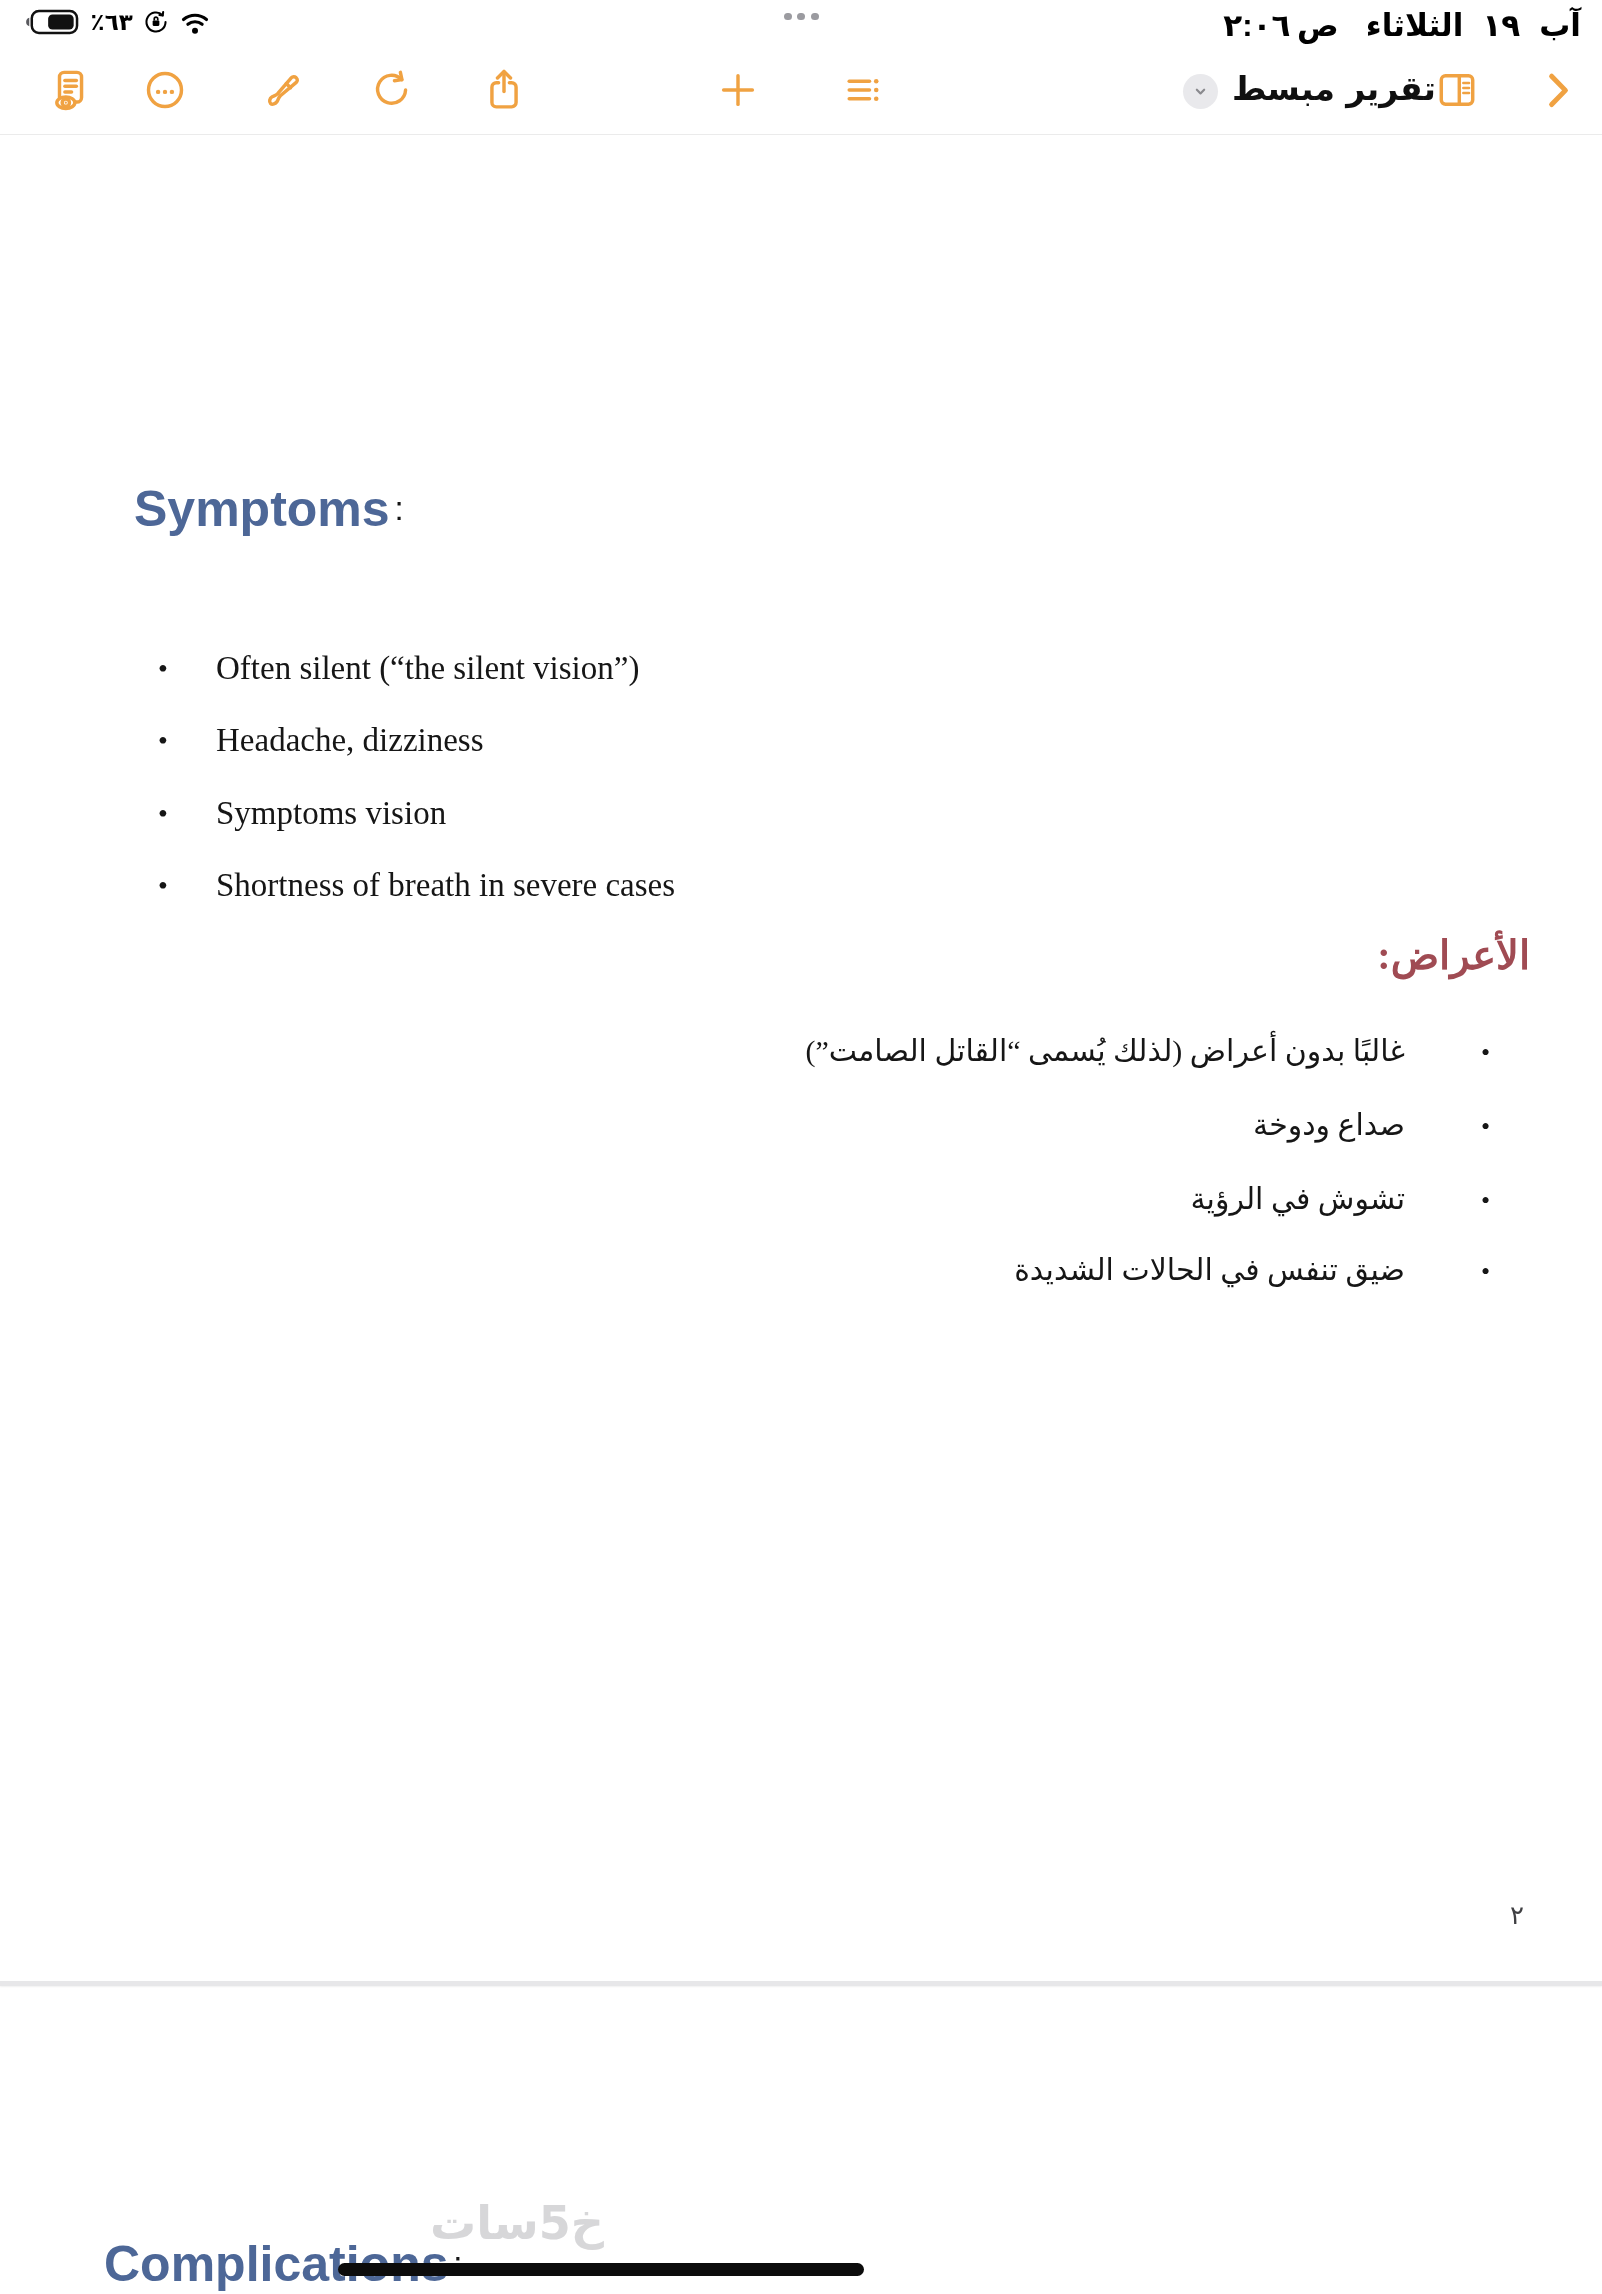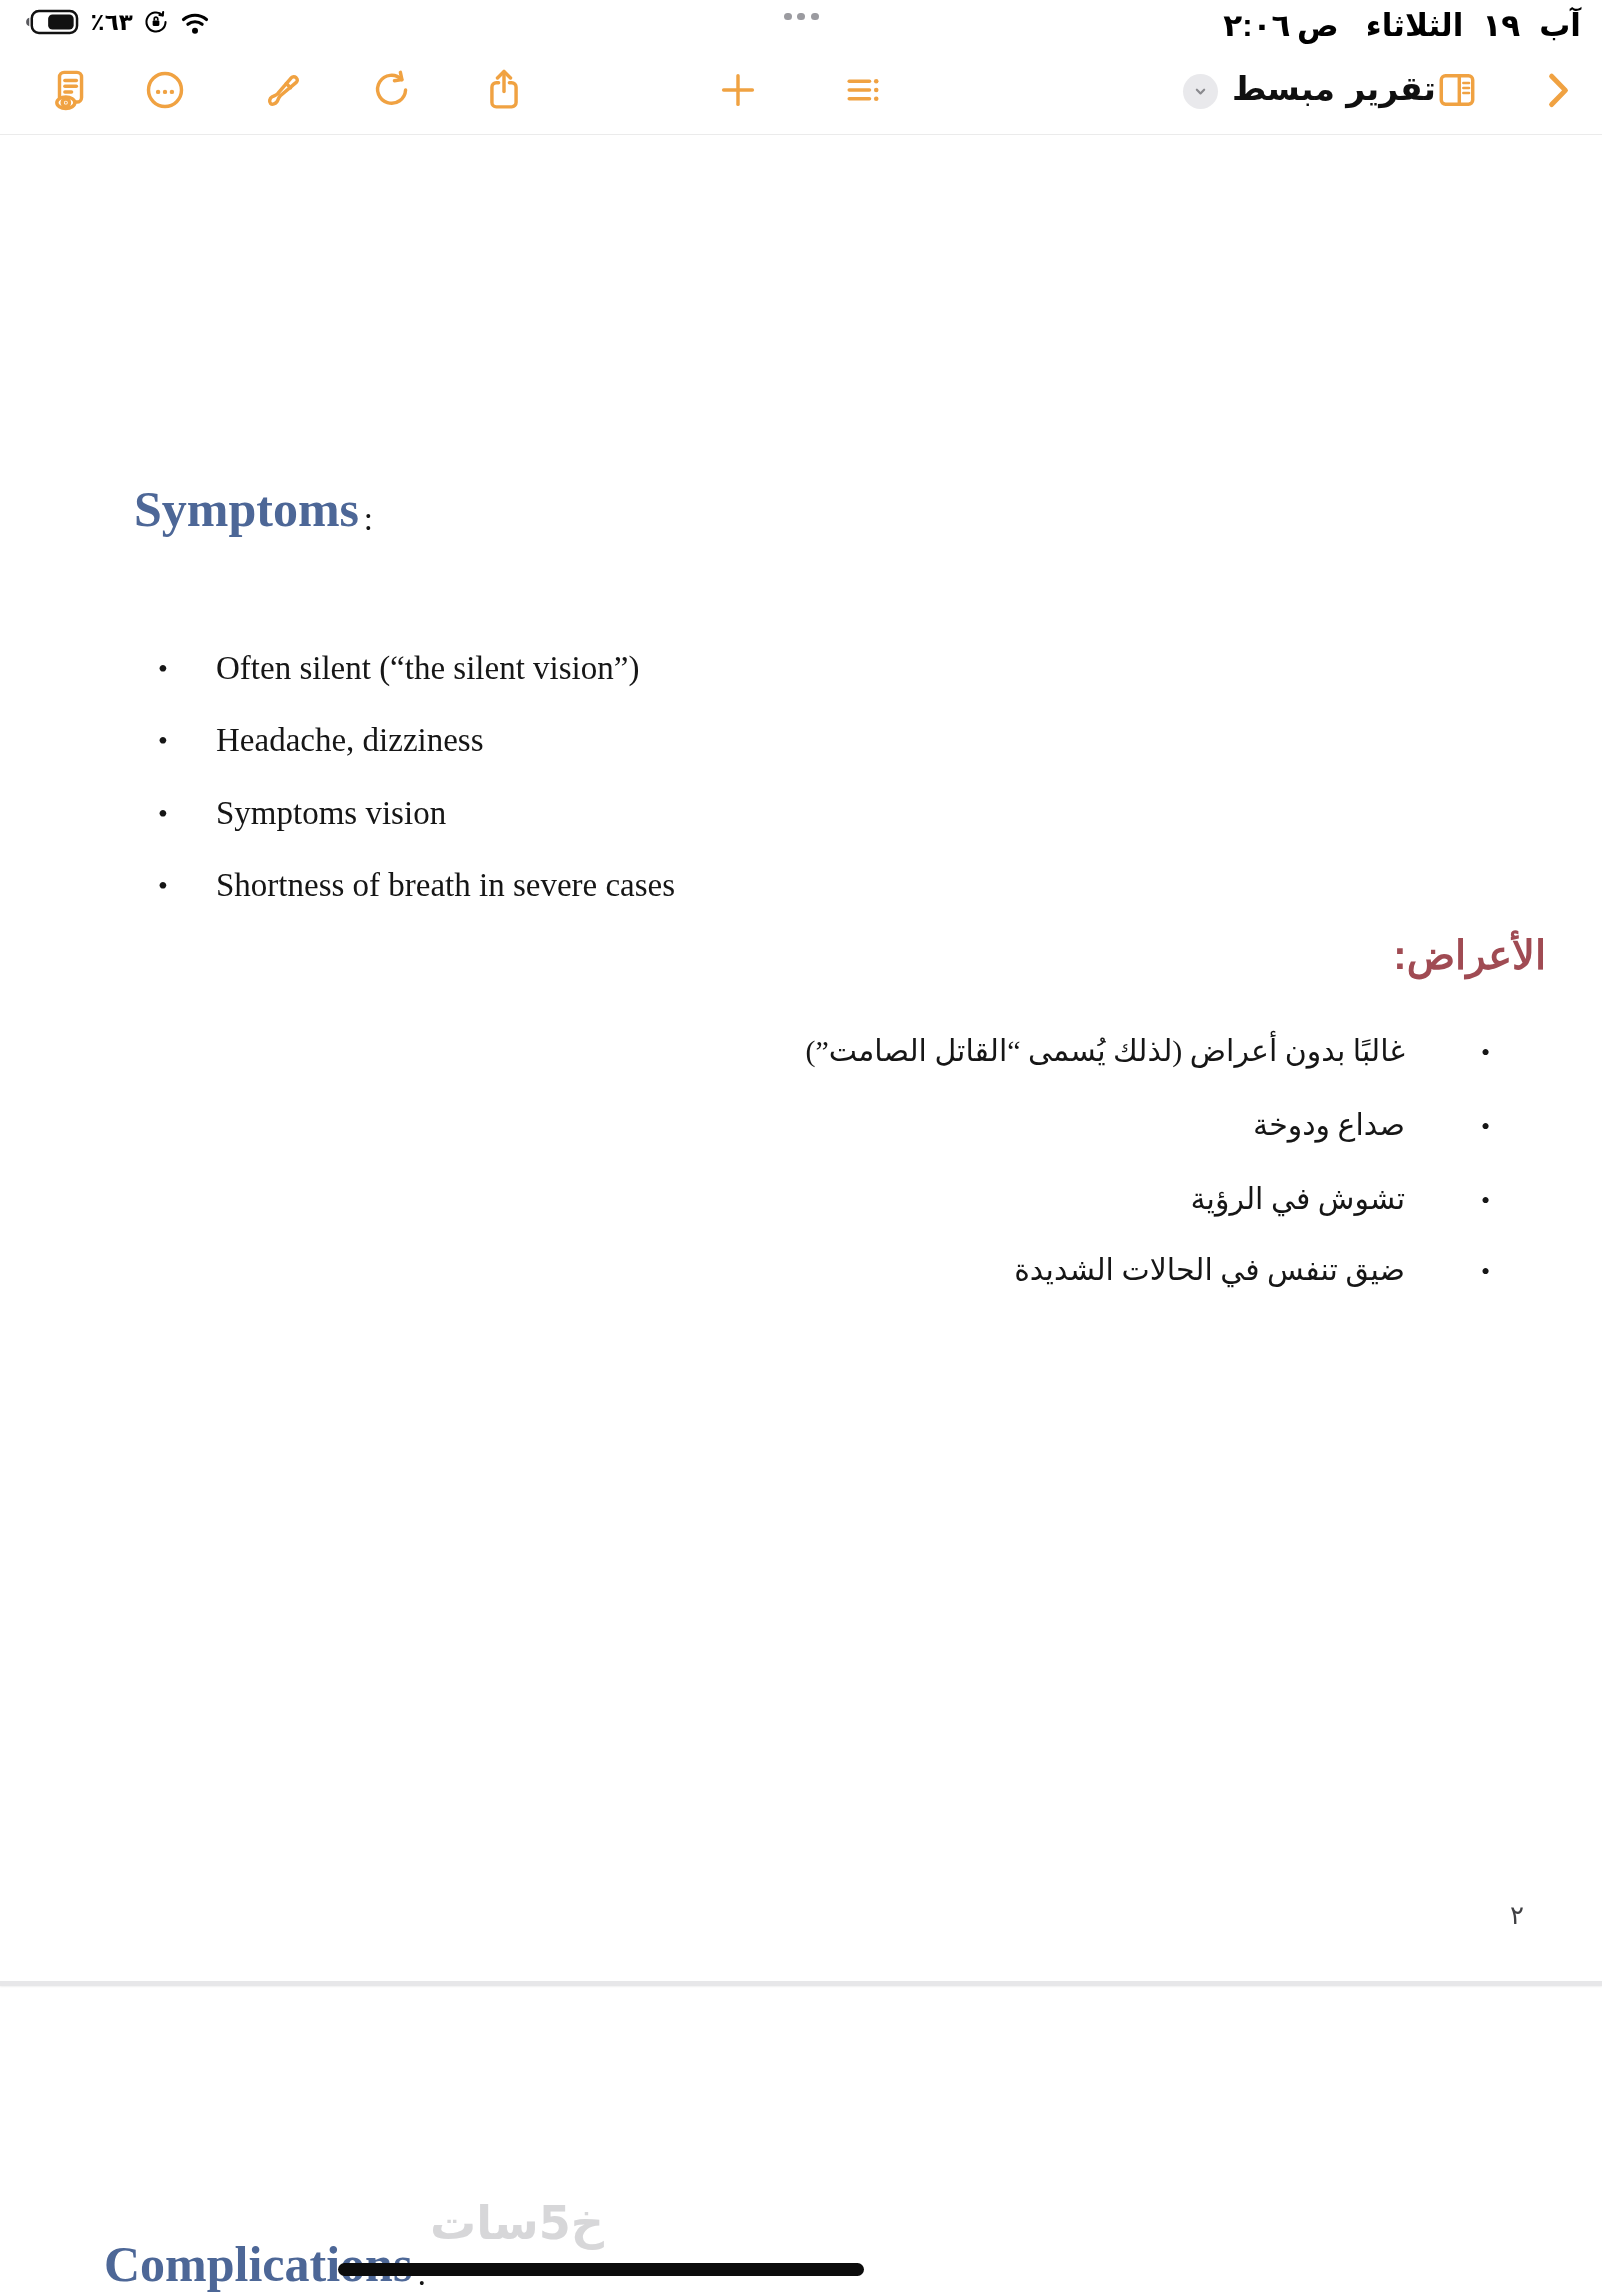--- a/index.html
+++ b/index.html
@@ -15,27 +15,27 @@
   .status-right{position:absolute;right:21px;top:6.7px;display:flex;align-items:baseline;height:29px;font-size:31px;font-weight:600;color:#000}
   .status-right span{direction:rtl}
   .gap-s{margin-left:6.7px}.gap-l{margin-left:27px}.gap-m{margin-left:19px}
   
   .toolbar-btn{position:absolute;top:67px;width:46px;height:46px;display:flex;align-items:center;justify-content:center;cursor:pointer}
   svg.tb{width:46px;height:46px;stroke:#F0A242;fill:none;stroke-width:1.8;stroke-linecap:round;stroke-linejoin:round}
   .chev-circle{position:absolute;left:1183px;top:74px;width:35px;height:35px;border-radius:50%;background:#E9E9EC;display:flex;align-items:center;justify-content:center;cursor:pointer}
   .doc-title{position:absolute;left:1232px;top:69px;font-size:33px;font-weight:700;color:#101010;direction:rtl;font-family:"DejaVu Sans",sans-serif;white-space:nowrap}
   .hairline{position:absolute;left:0;right:0;top:134px;height:1px;background:#ebebeb}
   
-  .h-en{position:absolute;font-family:Liberation Serif, serif;font-weight:700;font-size:50px;color:#4D6797;display:flex;align-items:flex-end;white-space:nowrap}
+  .h-en{position:absolute;font-family:Liberation Sans, sans-serif;font-weight:700;font-size:50px;color:#4D6797;display:flex;align-items:center;white-space:nowrap}
   .h-en .colon{font-size:33px;color:#151515;font-weight:400;margin-left:4.8px}
   #symptoms-heading{left:134px;top:480px}
   #complications-heading{left:104px;top:2235px}
   .en-li{position:absolute;left:216px;font-family:"Liberation Serif","DejaVu Sans",serif;font-size:33px;color:#161616;line-height:38px;white-space:nowrap}
   .en-li .dot{position:absolute;left:-58px;top:1px;font-size:28px}
-  .h-ar{position:absolute;right:56px;top:932px;direction:rtl;font-size:40px;font-weight:700;color:#A04B53;font-family:Liberation Sans, sans-serif;white-space:nowrap}
+  .h-ar{position:absolute;right:72px;top:932px;direction:rtl;font-size:40px;font-weight:700;color:#A04B53;font-family:Liberation Serif, serif;white-space:nowrap}
   .ar-li{position:absolute;right:197px;direction:rtl;text-align:right;font-family:"Liberation Serif","DejaVu Sans",serif;font-size:30px;color:#161616;line-height:37px;white-space:nowrap}
   .ar-li .dot{position:absolute;right:-85px;top:1.9px;font-size:26px}
   .page-num{position:absolute;left:1510px;top:1900px;font-size:26px;color:#3f3f42;font-family:"Liberation Serif","DejaVu Sans",serif}
   .page-break{position:absolute;left:0;right:0;top:1981px;height:4.8px;background:#e7e7e9;box-shadow:0 1px 1.9px rgba(0,0,0,.06)}
   
   .watermark{position:absolute;left:430px;top:2196px;font-size:46px;font-weight:700;color:#D7D7D9;direction:rtl;font-family:"DejaVu Sans",sans-serif}
   .black-line{position:absolute;left:338px;top:2263px;width:526px;height:12.5px;border-radius:6.7px;background:#0c0c0c}
 </style>
 </head>
 <body>

